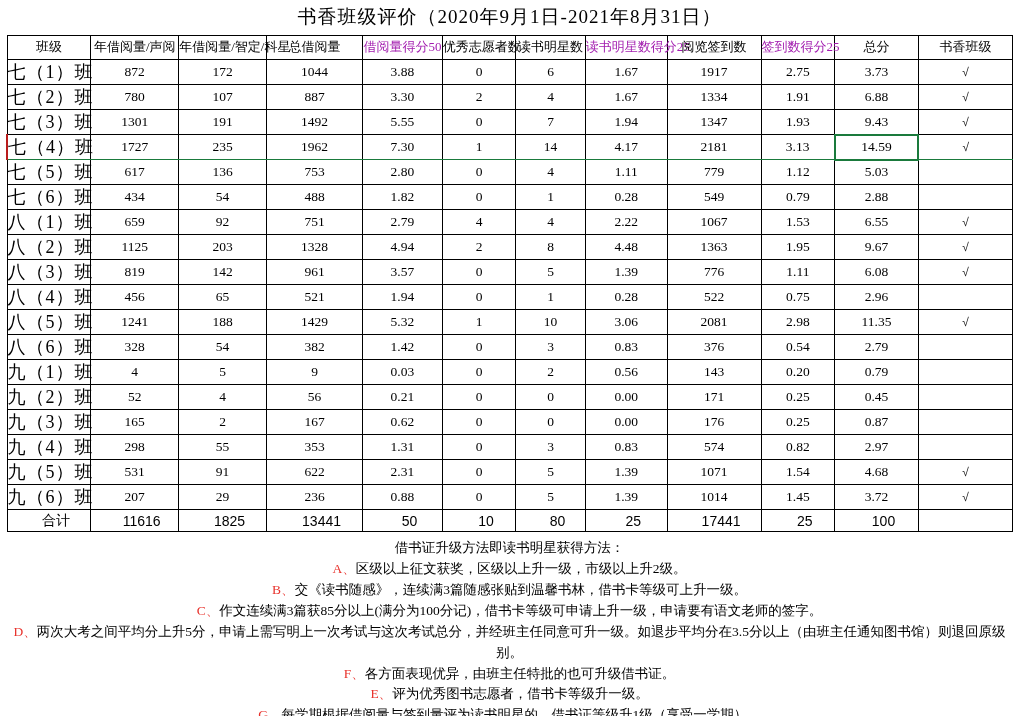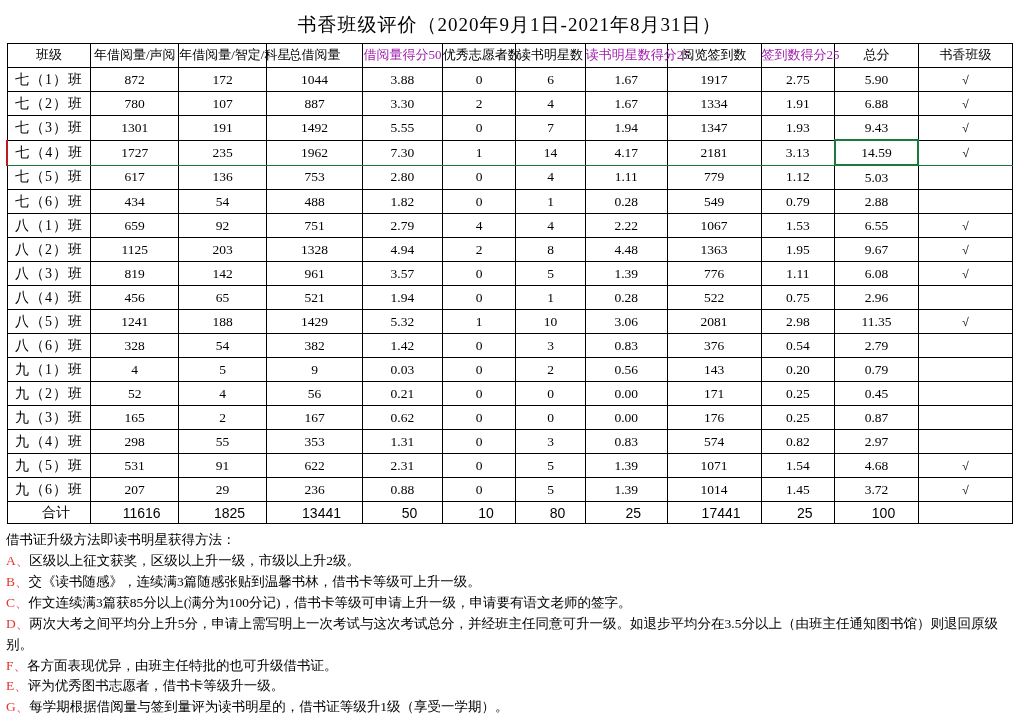--- a/index.html
+++ b/index.html
@@ -14,21 +14,21 @@
     width:1019px;height:716px;
     position:relative;
     box-sizing:border-box;
     padding:0 6px;
   }
   .title{
     text-align:center;
     font-family:"Liberation Serif","DejaVu Serif",serif;
     font-size:19px;
     letter-spacing:1px;
-    padding:12px 0 5px 0;
+    padding:4px 0 5px 0;
     color:#000;
     white-space:nowrap;
   }
   table.grid{
     border-collapse:collapse;
     width:1007px;
     table-layout:fixed;
     font-size:12.5px;
   }
   table.grid td, table.grid th{
@@ -42,21 +42,21 @@
   }
   thead td{
     height:44px;
     font-family:"Liberation Serif","DejaVu Serif",serif;
     font-size:13px;
     line-height:1.15;
   }
   .hred{color:#a21caf;}
   .classname{
     font-family:"Liberation Serif","DejaVu Serif",serif;
-    font-size:14px;
+    font-size:18px;
     letter-spacing:1px;
   }
   .num{font-family:"Liberation Serif","DejaVu Serif",serif;font-size:13.5px;}
   .check{font-size:12px;color:#222;}
   tr.total td{
     font-family:Liberation Sans, sans-serif;
     font-size:14px;
     height:21px;
     padding-left:14px;
   }
@@ -67,21 +67,21 @@
   tr.selected td:first-child{border-left:2px solid #b91c1c;margin-left:12px;}
   td.selcell{
     border:2px solid #1a7a3c !important;
   }
   .notes{
     margin-top:6px;
     font-family:"Liberation Serif","DejaVu Serif",serif;
     font-size:13.5px;
     line-height:1.55;
   }
-  .notes div{white-space:nowrap;}
+  .notes div{white-space:nowrap;text-align:center;}
   .notes .wrapline{white-space:normal;}
   .mark{color:#e8322c;font-family:"Liberation Serif",serif;}
   col.c0{width:82px;}
   col.c1{width:86px;}
   col.c2{width:86px;}
   col.c3{width:94px;}
   col.c4{width:78px;}
   col.c5{width:72px;}
   col.c6{width:68px;}
   col.c7{width:80px;}
@@ -133,21 +133,21 @@
           <td class="classname">七（1）班</td>
           <td class="num">872</td>
           <td class="num">172</td>
           <td class="num">1044</td>
           <td class="num">3.88</td>
           <td class="num">0</td>
           <td class="num">6</td>
           <td class="num">1.67</td>
           <td class="num">1917</td>
           <td class="num">2.75</td>
-          <td class="num">5.90</td>
+          <td class="num">3.73</td>
           <td class="check">√</td>
         </tr>
         <tr>
           <td class="classname">七（2）班</td>
           <td class="num">780</td>
           <td class="num">107</td>
           <td class="num">887</td>
           <td class="num">3.30</td>
           <td class="num">2</td>
           <td class="num">4</td>

